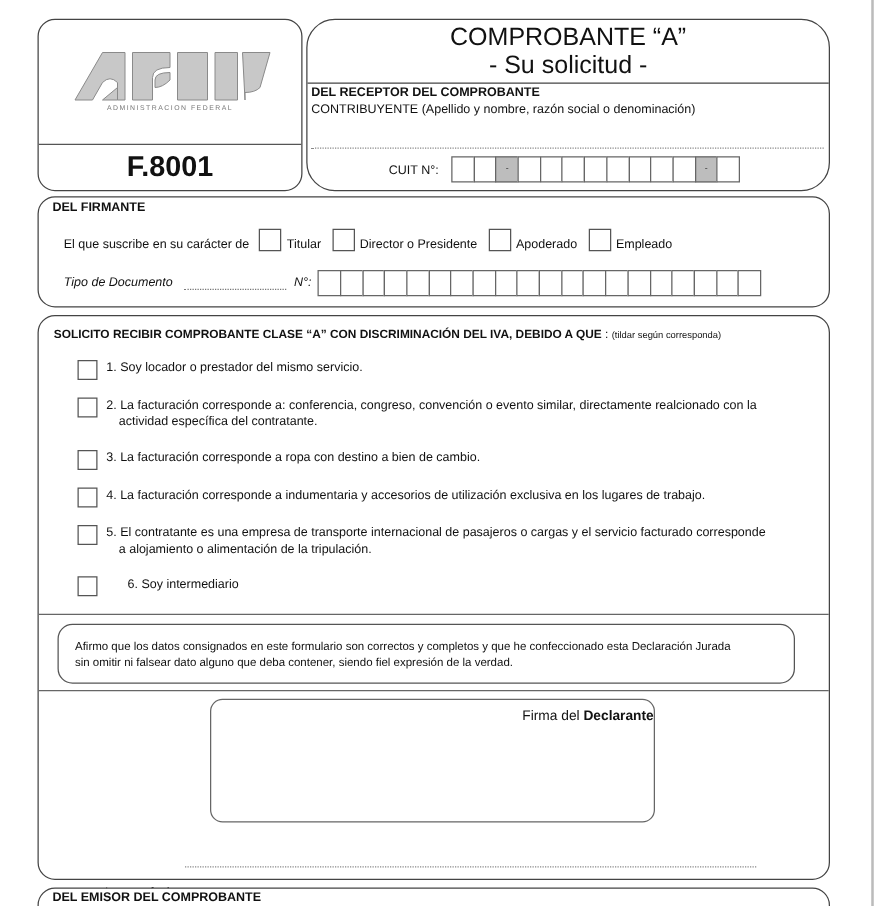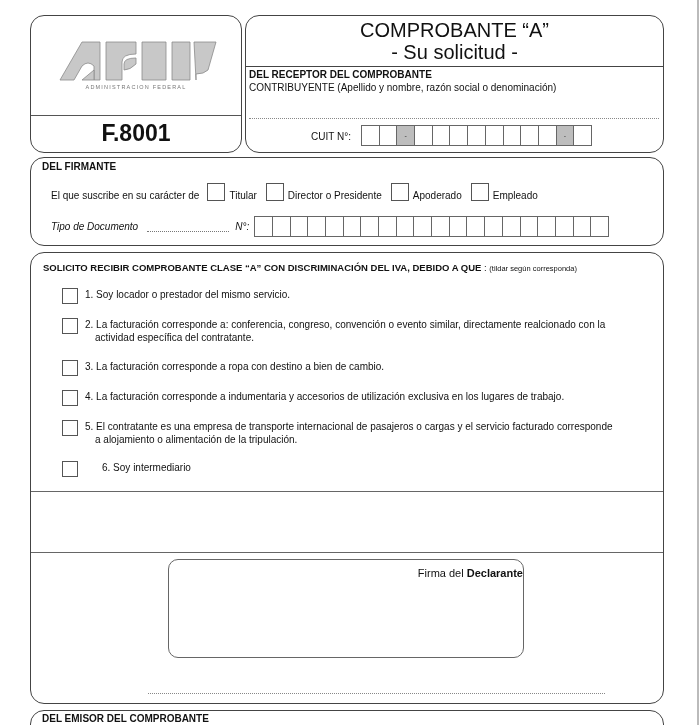--- a/index.html
+++ b/index.html
@@ -9,21 +9,21 @@
   .page-edge { position: absolute; left: 697px; top: 0; width: 2px; height: 725px; background: #bbb; }
 
   
   #logo-box { left: 30px; top: 15px; width: 212px; height: 138px; }
   #logo-divider { position: absolute; left: 0; right: 0; top: 99px; border-top: 1.3px solid #555; }
   #logo-svg { position: absolute; left: 27px; top: 24px; }
   #logo-sub { position: absolute; left: 0; right: 0; top: 68px; text-align: center; font-size: 5.5px; letter-spacing: 1.2px; color: #777; }
   #form-number { position: absolute; left: 0; right: 0; top: 104px; text-align: center; font-size: 23px; font-weight: bold; }
 
   
-  #title-box { left: 245px; top: 15px; width: 419px; height: 138px; }
+  #title-box { left: 245px; top: 15px; width: 419px; height: 138px; border-radius: 23px; }
   #title-main { position: absolute; left: 0; right: 0; top: 3px; text-align: center; font-size: 20px; }
   #title-sub { position: absolute; left: 0; right: 0; top: 25px; text-align: center; font-size: 20px; }
   #title-divider { position: absolute; left: 0; right: 0; top: 50px; border-top: 1.3px solid #444; }
   #receptor-head { position: absolute; left: 3px; top: 53px; font-size: 10px; font-weight: bold; }
   #receptor-sub { position: absolute; left: 3px; top: 66px; font-size: 10px; }
   #receptor-dots { position: absolute; left: 3px; right: 4px; top: 102px; border-top: 1px dotted #888; }
   #cuit-label { position: absolute; left: 65px; top: 115px; font-size: 10px; }
   #cuit-cells { position: absolute; left: 116px; top: 109px; display: flex; }
   .cell { width: 18.7px; height: 21px; border: 1px solid #666; margin-left: -1px; background: #fff; font-size: 7px; display: flex; align-items: center; justify-content: center; color: #333; }
   .cell.gray { background: #bdbdbd; }
@@ -181,20 +181,24 @@
   <div class="opt" style="top:168px;">
     <span class="chk"></span>
     <span class="txt"><span>5. El contratante es una empresa de transporte internacional de pasajeros o cargas y el servicio facturado corresponde</span><span class="cont">a alojamiento o alimentación de la tripulación.</span></span>
   </div>
   <div class="opt" style="top:209px;gap:17px;">
     <span class="chk"></span>
     <span class="txt"><span>6.  Soy intermediario</span></span>
   </div>
 
   <div id="divider-1"></div>
+  <div id="afirmo-box">
+    <div>Afirmo que los datos consignados en este formulario son correctos y completos y que he confeccionado esta Declaración Jurada</div>
+    <div>sin omitir ni falsear dato alguno que deba contener, siendo fiel expresión de la verdad.</div>
+  </div>
   <div id="divider-2"></div>
 
   <div id="firma-box">
     <div id="firma-label"><span>Firma del </span><b>Declarante</b></div>
   </div>
 
   <div id="lugar-label">Lugar y fecha:</div>
   <div id="lugar-dots"></div>
 </div>
 

